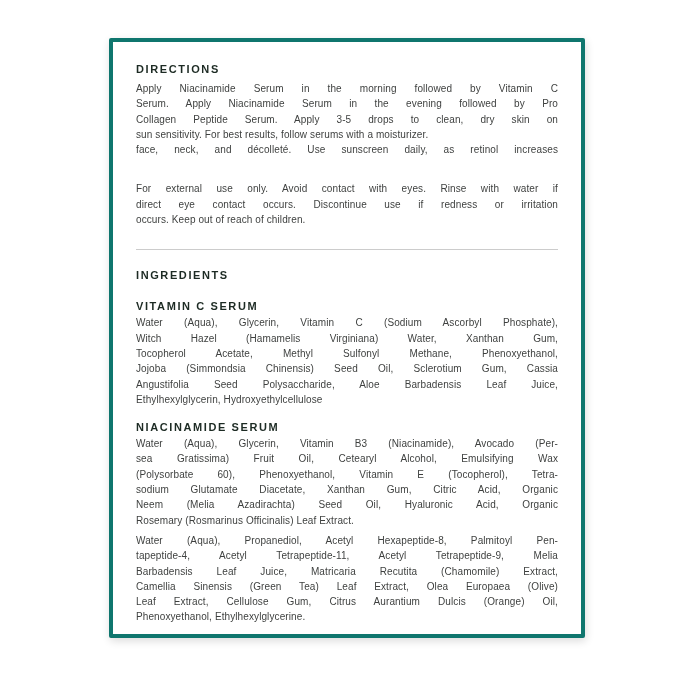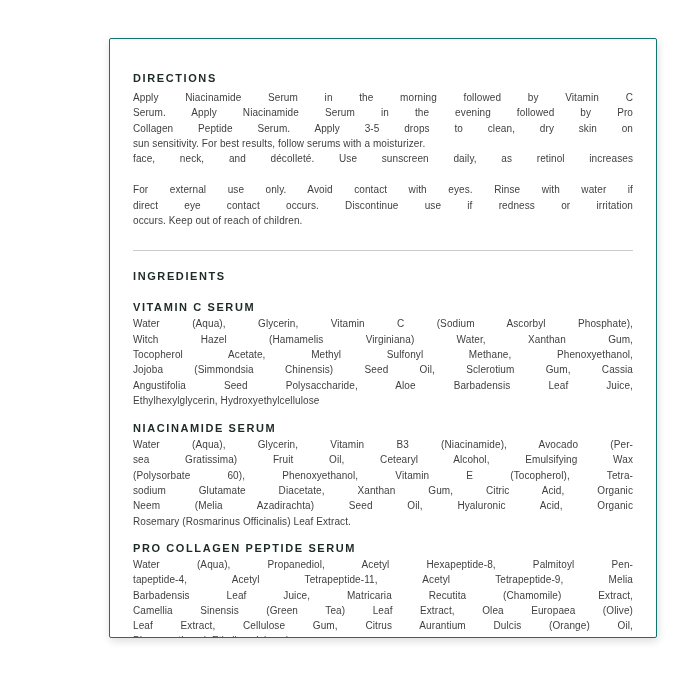--- a/index.html
+++ b/index.html
@@ -13,38 +13,38 @@
   html, body {
     width: 679px; height: 679px;
     background: var(--page-bg);
     font-family: "Liberation Sans", "DejaVu Sans", sans-serif;
     overflow: hidden;
   }
   .stage { position: relative; width: 679px; height: 679px; }
   .card {
     position: absolute;
     left: 109px; top: 38px;
-    width: 548px; height: 600px;
+    width: 476px; height: 600px;
     background: var(--card-bg);
-    border: 1px solid #0f766e;
+    border: 4px solid #0f766e;
     border-radius: 2px;
     box-shadow: 1px 3px 8px rgba(0,0,0,0.14);
-    padding: 28px 23px 10px 23px;
+    padding: 16px 23px 10px 23px;
     overflow: hidden;
   }
   .h {
     font-size: 11px;
     font-weight: bold;
     letter-spacing: 1.6px;
     color: var(--heading-color);
     line-height: 14px;
   }
   .h-directions { margin-top: 4px; }
   .para { margin-top: 5px; }
-  .para-2 { margin-top: 16px; }
+  .para-2 { margin-top: 24px; }
   .jline {
     font-size: 10px;
     line-height: 15.3px;
     color: var(--body-color);
     letter-spacing: 0.1px;
     text-align: justify;
     text-align-last: justify;
     -moz-text-align-last: justify;
     overflow: hidden;
   }
@@ -109,21 +109,20 @@
             <div class="jline">Water (Aqua), Glycerin, Vitamin B3 (Niacinamide), Avocado (Per-</div>
             <div class="jline">sea Gratissima) Fruit Oil, Cetearyl Alcohol, Emulsifying Wax</div>
             <div class="jline">(Polysorbate 60), Phenoxyethanol, Vitamin E (Tocopherol), Tetra-</div>
             <div class="jline">sodium Glutamate Diacetate, Xanthan Gum, Citric Acid, Organic</div>
             <div class="jline">Neem (Melia Azadirachta) Seed Oil, Hyaluronic Acid, Organic</div>
             <div class="jline last">Rosemary (Rosmarinus Officinalis) Leaf Extract.</div>
           </div>
       </div>
 
       <div>
-        <div class="h sub sub-3">PRO COLLAGEN PEPTIDE SERUM</div>
         <div class="para">
             <div class="jline">Water (Aqua), Propanediol, Acetyl Hexapeptide-8, Palmitoyl Pen-</div>
             <div class="jline">tapeptide-4, Acetyl Tetrapeptide-11, Acetyl Tetrapeptide-9, Melia</div>
             <div class="jline">Barbadensis Leaf Juice, Matricaria Recutita (Chamomile) Extract,</div>
             <div class="jline">Camellia Sinensis (Green Tea) Leaf Extract, Olea Europaea (Olive)</div>
             <div class="jline">Leaf Extract, Cellulose Gum, Citrus Aurantium Dulcis (Orange) Oil,</div>
             <div class="jline last">Phenoxyethanol, Ethylhexylglycerine.</div>
           </div>
       </div>
     </div>

